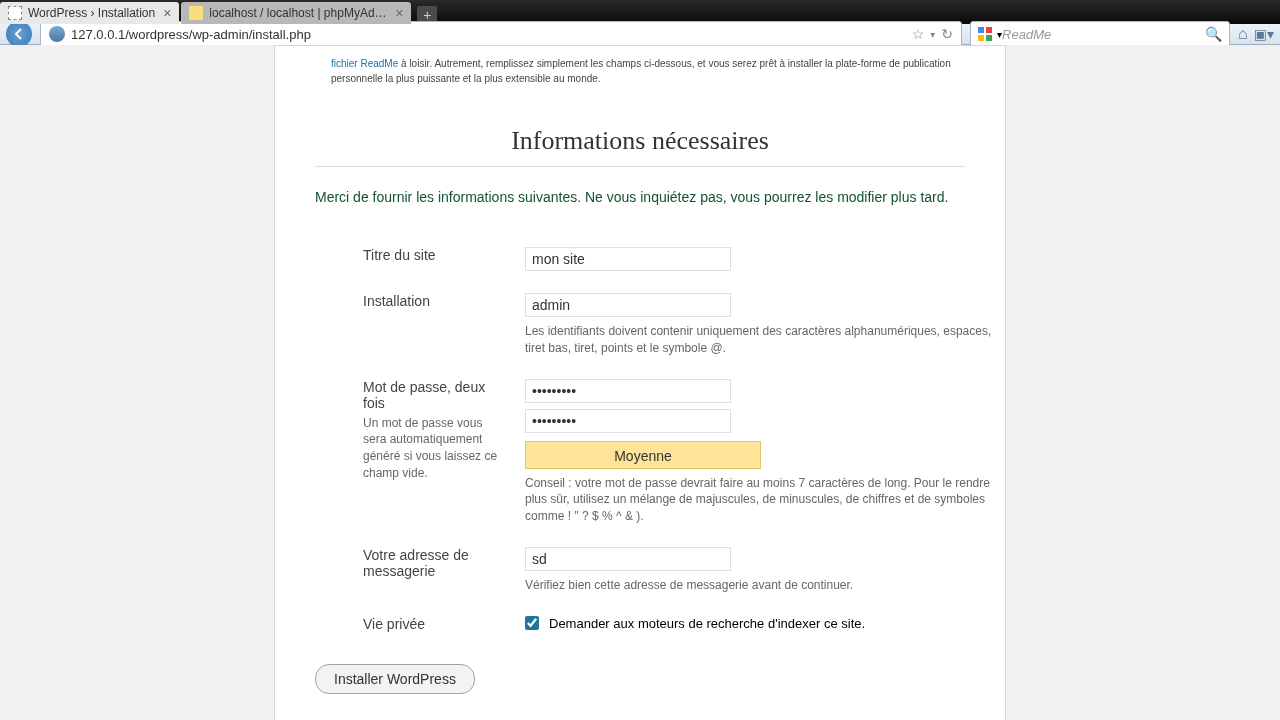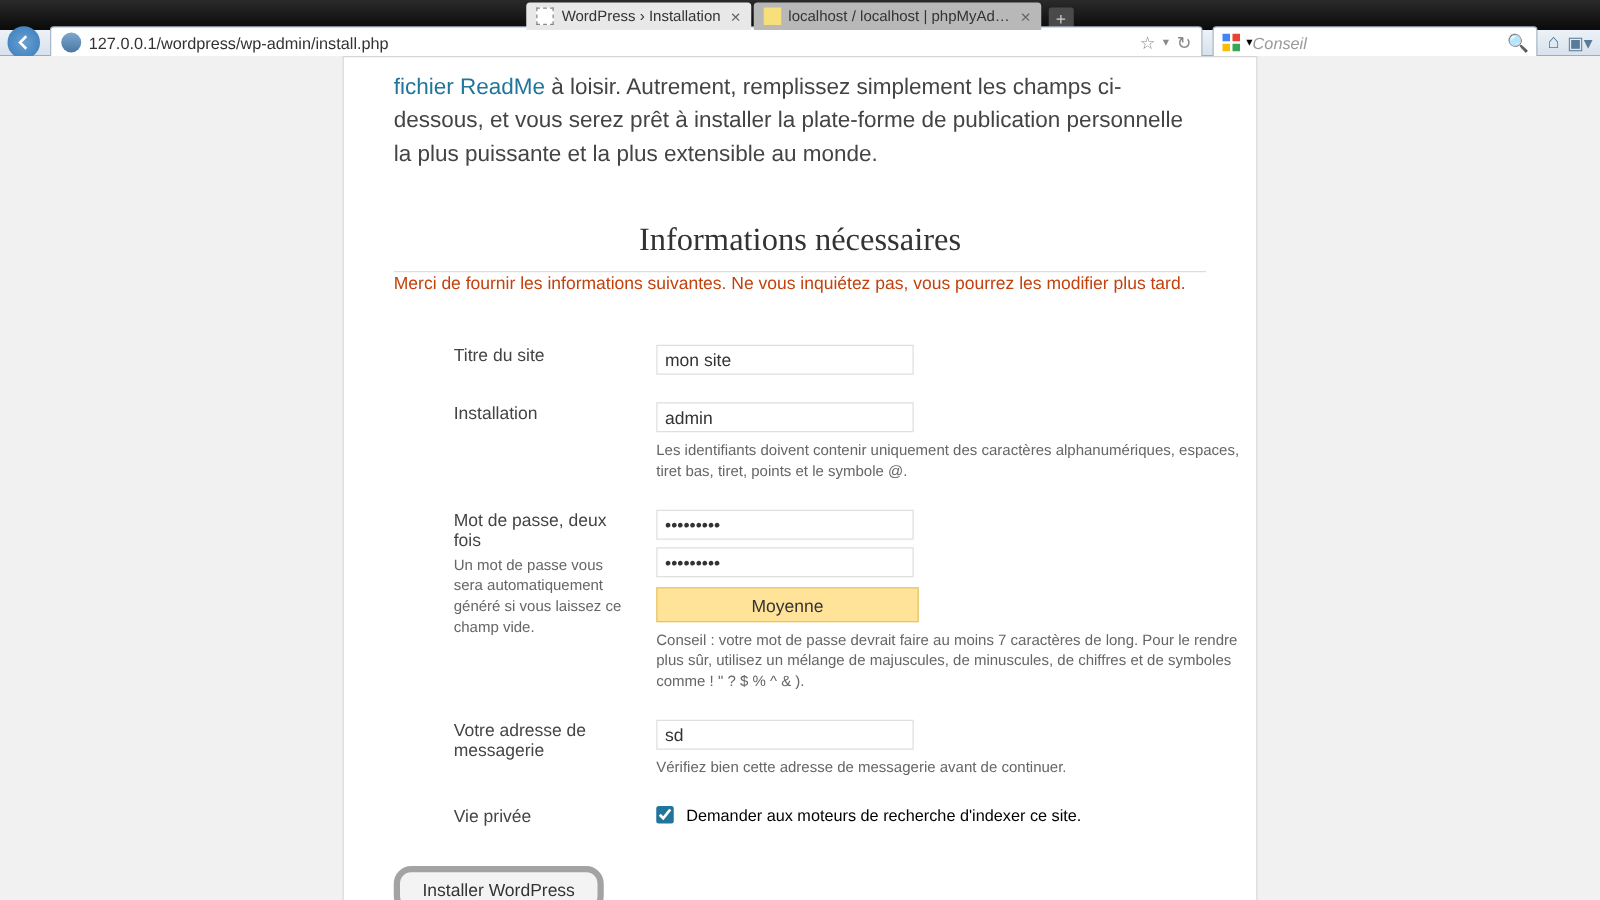--- a/index.html
+++ b/index.html
@@ -1,20 +1,20 @@
 <!DOCTYPE html>
 <html><head>
 <meta charset="utf-8">
 <style>
 * { box-sizing: border-box; margin: 0; padding: 0; }
 body { font-family: "Segoe UI", Tahoma, sans-serif; font-size: 13px; background: #f0f0f0; overflow: hidden; }
 
 
 .browser-chrome { width: 1280px; height: 720px; display: flex; flex-direction: column; background: #c5d4e0; }
-.tabbar { height: 24px; background: linear-gradient(#2a2a2a, #0a0a0a); display: flex; align-items: flex-end; padding-left: 0; justify-content: center; }
+.tabbar { height: 24px; background: linear-gradient(#2a2a2a, #0a0a0a); display: flex; align-items: flex-end; padding-left: 0; }
 .tab { height: 22px; background: #e8e8e8; border-radius: 3px 3px 0 0; display: flex; align-items: center; padding: 0 8px; margin-right: 2px; font-size: 12px; color: #333; max-width: 230px; position: relative; }
 .tab.inactive { background: #b8b8b8; }
 .tab-icon { width: 14px; height: 14px; margin-right: 6px; background: #fff; border: 1px dashed #888; }
 .tab-icon.pma { border: none; background: #f7e07c; }
 .tab-title { white-space: nowrap; overflow: hidden; text-overflow: ellipsis; flex: 1; }
 .tab-close { margin-left: 8px; font-size: 14px; color: #666; cursor: pointer; }
 .newtab { width: 20px; height: 18px; background: #4a4a4a; border-radius: 2px; margin-left: 4px; display: flex; align-items: center; justify-content: center; color: #ccc; font-size: 14px; cursor: pointer; }
 
 .navbar { height: 21px; background: linear-gradient(#ecf2f7, #d8e2ec); display: flex; align-items: center; padding: 0 6px; border-bottom: 1px solid #9aaec0; }
 .navbtn { width: 28px; height: 28px; border-radius: 4px; display: flex; align-items: center; justify-content: center; cursor: pointer; }
@@ -30,36 +30,36 @@
 .searchbox { width: 260px; height: 26px; background: #fff; border: 1px solid #a8b8c8; border-radius: 3px; display: flex; align-items: center; padding: 0 6px; margin-right: 8px; }
 .search-icon-g { width: 16px; height: 16px; margin-right: 4px; display: flex; }
 .searchtext { flex: 1; color: #999; font-style: italic; }
 .mag { color: #666; font-size: 14px; }
 .home-icon { font-size: 16px; color: #5a7a9a; cursor: pointer; margin-right: 6px; }
 .bookmarks-icon { font-size: 14px; color: #5a7a9a; cursor: pointer; }
 
 
 .viewport { flex: 1; background: #f1f1f1; overflow-y: scroll; position: relative; }
 .page { width: 732px; background: #fff; margin: 0 auto; border: 1px solid #d6d6d6; padding: 0 40px 40px; min-height: 660px; }
-.intro-frag { font-size: 18px; color: #444; line-height: 1.5; padding-top: 10px; }
+.intro-frag { font-size: 10px; color: #444; line-height: 1.5; padding-top: 10px; margin-left: 16px; }
 .intro-frag a { color: #21759b; text-decoration: none; }
 
 h1.section { font-family: Georgia, serif; font-weight: normal; font-size: 26px; color: #333; margin-top: 40px; padding-bottom: 10px; border-bottom: 1px solid #ddd; text-align: center; }
-.sub { font-size: 14px; color: #c2410c; }
+.sub { margin-top: 22px; font-size: 14px; color: #14532d; }
 
 .form-table { width: 100%; margin-top: 30px; margin-left: 46px; }
 .form-table td { vertical-align: top; padding: 10px 0; }
 .form-table .labelcell { width: 160px; font-size: 14px; color: #444; padding-right: 20px; }
 .input-text { width: 206px; height: 24px; border: 1px solid #dfdfdf; background: #fff; padding: 2px 6px; font-size: 14px; color: #333; font-family: inherit; }
 .hint { font-size: 12px; color: #666; margin-top: 6px; line-height: 1.4; max-width: 500px; }
 .label-sub { font-size: 12px; color: #666; margin-top: 4px; line-height: 1.4; }
-.pw-meter { width: 210px; height: 28px; background: #ffe399; border: 1px solid #e8c36a; text-align: center; line-height: 28px; font-size: 14px; color: #333; margin-top: 8px; }
+.pw-meter { width: 236px; height: 28px; background: #ffe399; border: 1px solid #e8c36a; text-align: center; line-height: 28px; font-size: 14px; color: #333; margin-top: 8px; }
 .checkbox-row { display: flex; align-items: center; gap: 10px; }
 .checkbox-row input { width: 14px; height: 14px; accent-color: #21759b; }
-.submit-btn { margin-top: 20px; padding: 6px 18px; background: #f3f3f3; border: 5px solid #a3a3a3; border-radius: 14px; font-size: 14px; color: #333; cursor: pointer; }
+.submit-btn { margin-top: 20px; padding: 6px 18px; background: #f3f3f3; border: 1px solid #a3a3a3; border-radius: 14px; font-size: 14px; color: #333; cursor: pointer; }
 
 
 .viewport::-webkit-scrollbar { width: 16px; }
 .viewport::-webkit-scrollbar-track { background: #e8e8e8; }
 .viewport::-webkit-scrollbar-thumb { background: #c0c8d0; border: 1px solid #a0a8b0; }
 </style>
 </head>
 <body>
 
 <div class="browser-chrome">
@@ -96,21 +96,21 @@
     <div class="searchbox">
       <div class="search-icon-g">
         <svg width="16" height="16" viewBox="0 0 16 16">
             <rect x="1" y="1" width="6" height="6" fill="#4285f4"></rect>
             <rect x="9" y="1" width="6" height="6" fill="#ea4335"></rect>
             <rect x="1" y="9" width="6" height="6" fill="#fbbc05"></rect>
             <rect x="9" y="9" width="6" height="6" fill="#34a853"></rect>
           </svg>
       </div>
       <span class="dropdown-caret">▾</span>
-      <span class="searchtext">Conseil</span>
+      <span class="searchtext">ReadMe</span>
       <span class="mag">🔍</span>
     </div>
     <span class="home-icon">⌂</span>
     <span class="bookmarks-icon">▣▾</span>
   </div>
 
   <div class="viewport">
     <div class="page">
 
       <p class="intro-frag">

